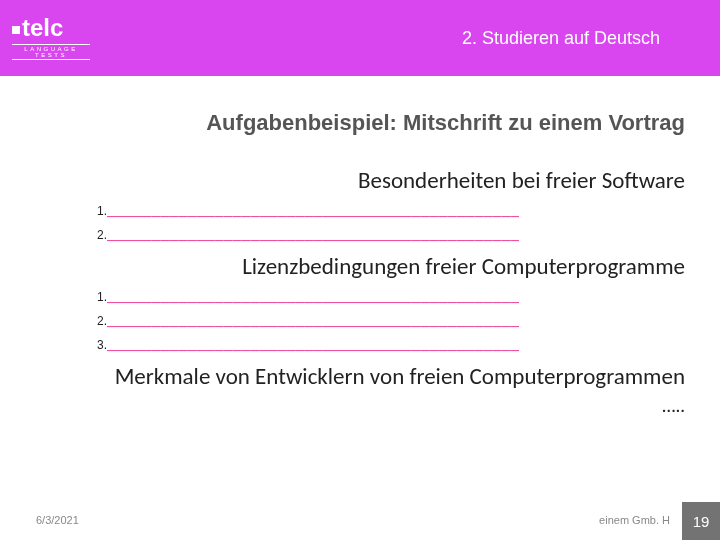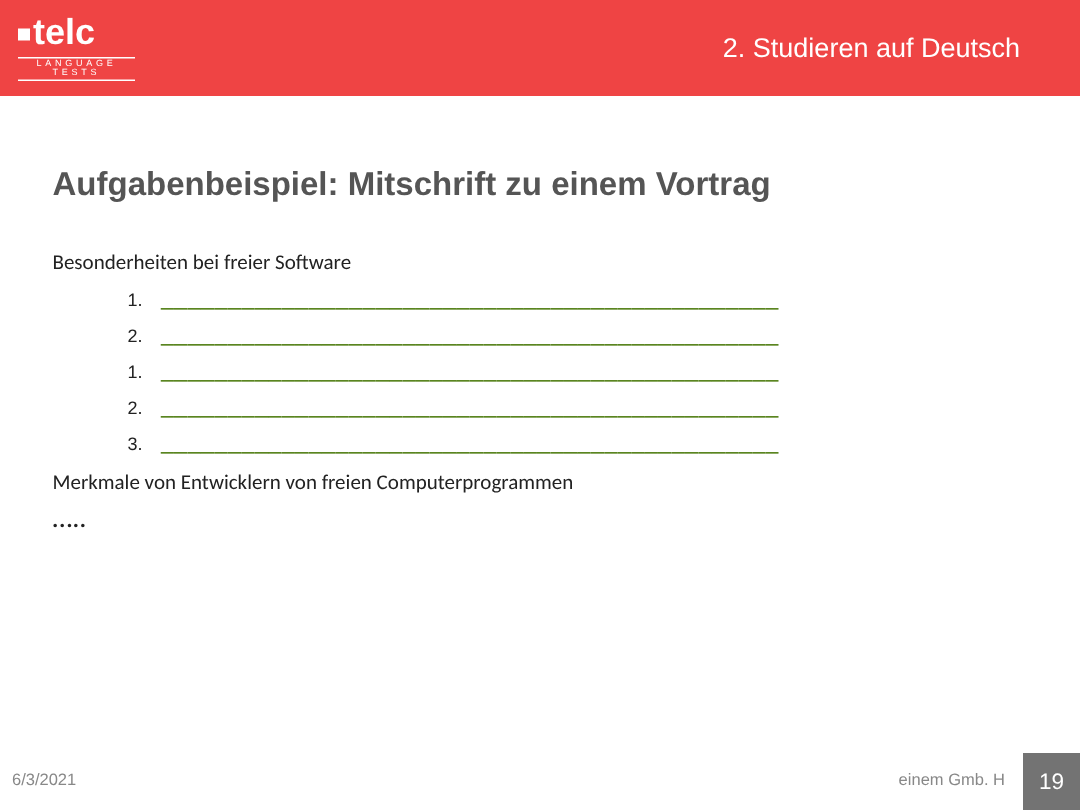--- a/index.html
+++ b/index.html
@@ -1,33 +1,33 @@
 <!DOCTYPE html>
 <html><head>
 <meta charset="utf-8">
 <style>
   * { margin: 0; padding: 0; box-sizing: border-box; }
   html, body { width: 720px; height: 540px; font-family: Arial, Helvetica, sans-serif; background: #fff; overflow: hidden; }
   .slide { position: relative; width: 720px; height: 540px; background: #fff; }
-  .topbar { position: absolute; top: 0; left: 0; width: 100%; height: 64px; background: #ef4444; color: #fff; display: flex; align-items: center; justify-content: space-between; padding-left: 12px; padding-right: 40px; }
+  .topbar { position: absolute; top: 0; left: 0; width: 100%; height: 76px; background: #d946ef; color: #fff; display: flex; align-items: center; justify-content: space-between; padding-left: 12px; padding-right: 60px; }
   .logo { display: flex; flex-direction: column; color: #fff; }
   .logo-main { display: flex; align-items: baseline; height: 26px; }
   .logo-square { width: 8px; height: 8px; background:#fff; margin-right:2px; transform: translateY(-2px); }
   .logo-text { font-weight: 700; font-size: 24px; letter-spacing: 0; line-height: 1; }
   .logo-sub { font-size: 6px; letter-spacing: 2.5px; margin-top: 2px; border-top: 1px solid #fff; border-bottom: 1px solid #fff; padding: 1px 0; width: 78px; text-align: center; }
   .section-title { color: #fff; font-size: 18px; text-align: center; }
-  .content { position: absolute; top: 110px; left: 35px; right: 35px; }
+  .content { position: absolute; top: 110px; left: 35px; right: 35px; text-align: right; }
   .h-main { font-size: 22px; font-weight: 700; color: #555; margin-bottom: 30px; }
-  .h-sub { font-size: 14px; font-weight: 400; color: #222; margin-bottom: 4px; margin-top: 8px; font-family: "Segoe UI", Calibri, Arial, sans-serif; }
+  .h-sub { font-size: 23px; font-weight: 400; color: #222; margin-bottom: 4px; margin-top: 8px; font-family: "Segoe UI", Calibri, Arial, sans-serif; }
   .list { margin-left: 50px; }
   .li { display: flex; align-items: baseline; margin-bottom: 2px; }
   .li-num { font-size: 12px; color: #222; width: 22px; flex: 0 0 22px; }
-  .li-line { font-size: 18px; color: #4d7c0f; letter-spacing: 0; font-family: "Segoe UI", Calibri, Arial, sans-serif; white-space: nowrap; overflow: hidden; }
+  .li-line { font-size: 18px; color: #ec4899; letter-spacing: 0; font-family: "Segoe UI", Calibri, Arial, sans-serif; white-space: nowrap; overflow: hidden; }
   .dots { font-size: 19px; color:#222; margin-top:2px; font-family: "Segoe UI", Calibri, Arial, sans-serif; }
-  .footer-date { position: absolute; bottom: 14px; left: 8px; font-size: 11px; color: #888; margin-top: 48px; }
+  .footer-date { position: absolute; bottom: 14px; left: 36px; font-size: 11px; color: #888; margin-top: 48px; }
   .footer-brand { position: absolute; bottom: 14px; right: 50px; font-size: 11px; color: #888; }
   .pagenum-box { position: absolute; bottom: 0; right: 0; width: 38px; height: 38px; background: #737373; color: #fff; display:flex; align-items:center; justify-content:center; font-size: 15px; }
 </style>
 </head>
 <body>
 
 <div class="slide">
 
   <div class="topbar">
     <div class="logo">
@@ -48,20 +48,21 @@
       <div class="li">
         <span class="li-num">1.</span>
         <span class="li-line">______________________________________________</span>
       </div>
       <div class="li">
         <span class="li-num">2.</span>
         <span class="li-line">______________________________________________</span>
       </div>
     </div>
 
+    <div class="h-sub">Lizenzbedingungen freier Computerprogramme</div>
     <div class="list">
       <div class="li">
         <span class="li-num">1.</span>
         <span class="li-line">______________________________________________</span>
       </div>
       <div class="li">
         <span class="li-num">2.</span>
         <span class="li-line">______________________________________________</span>
       </div>
       <div class="li">

